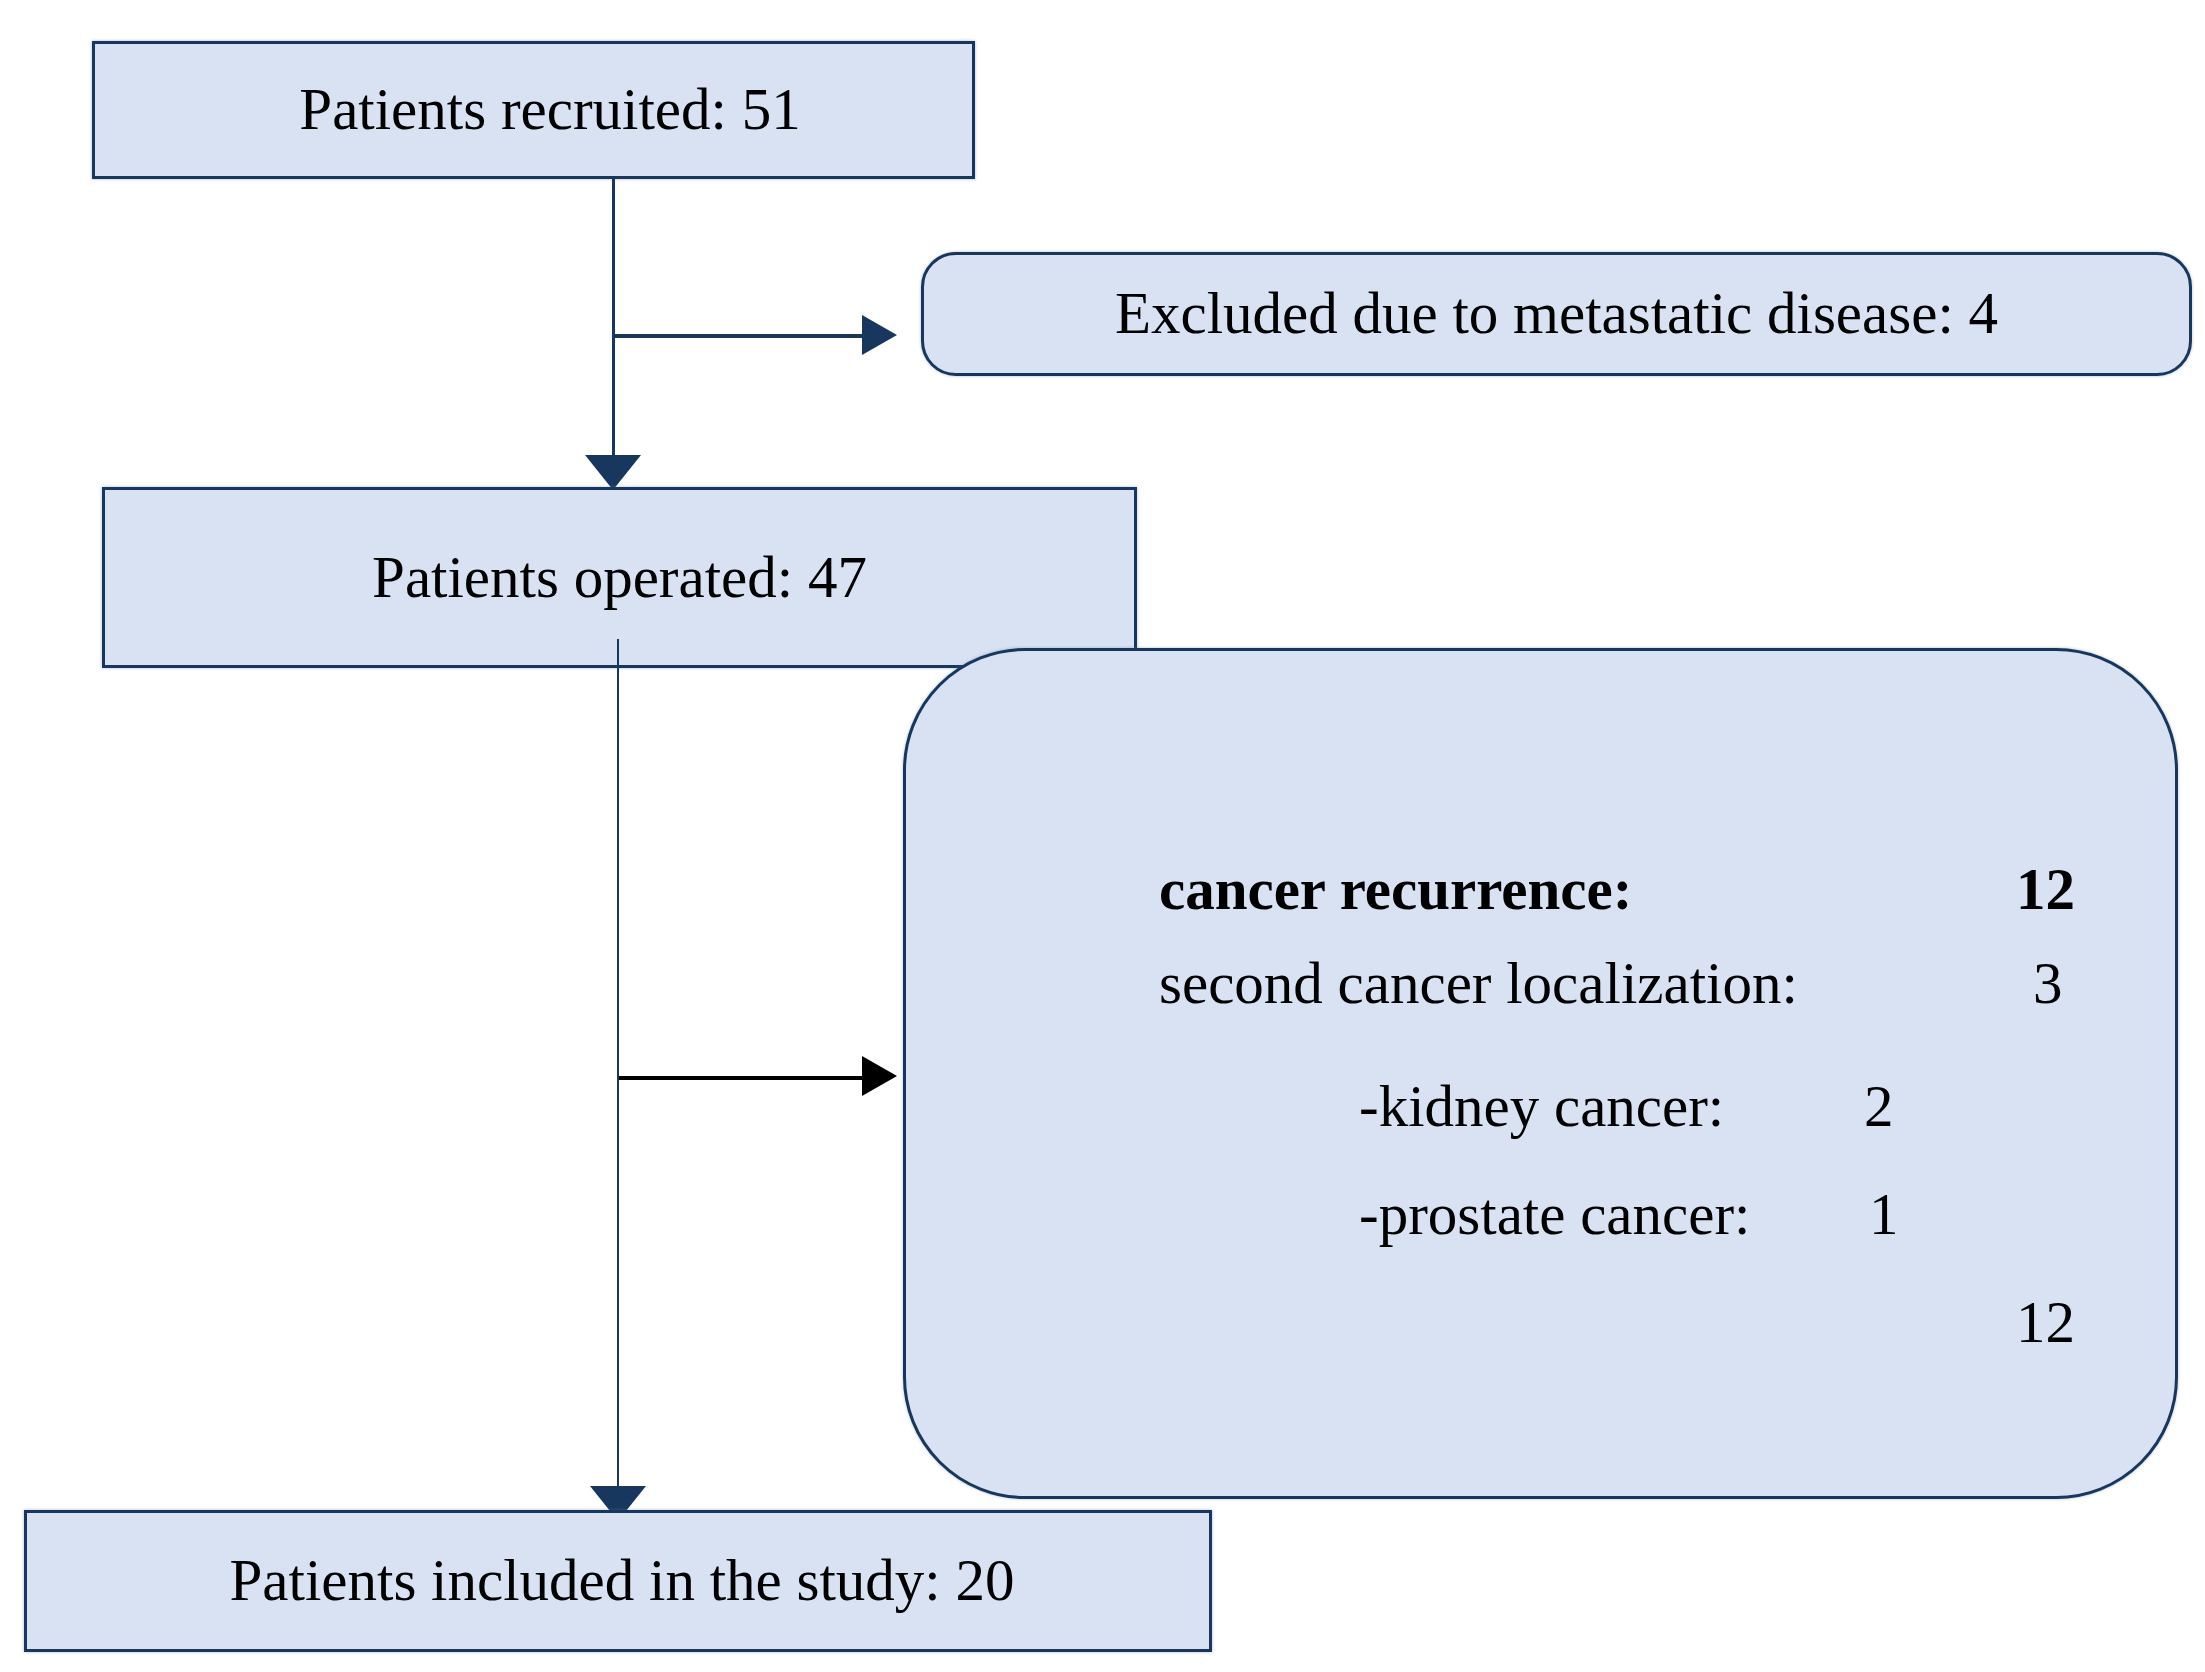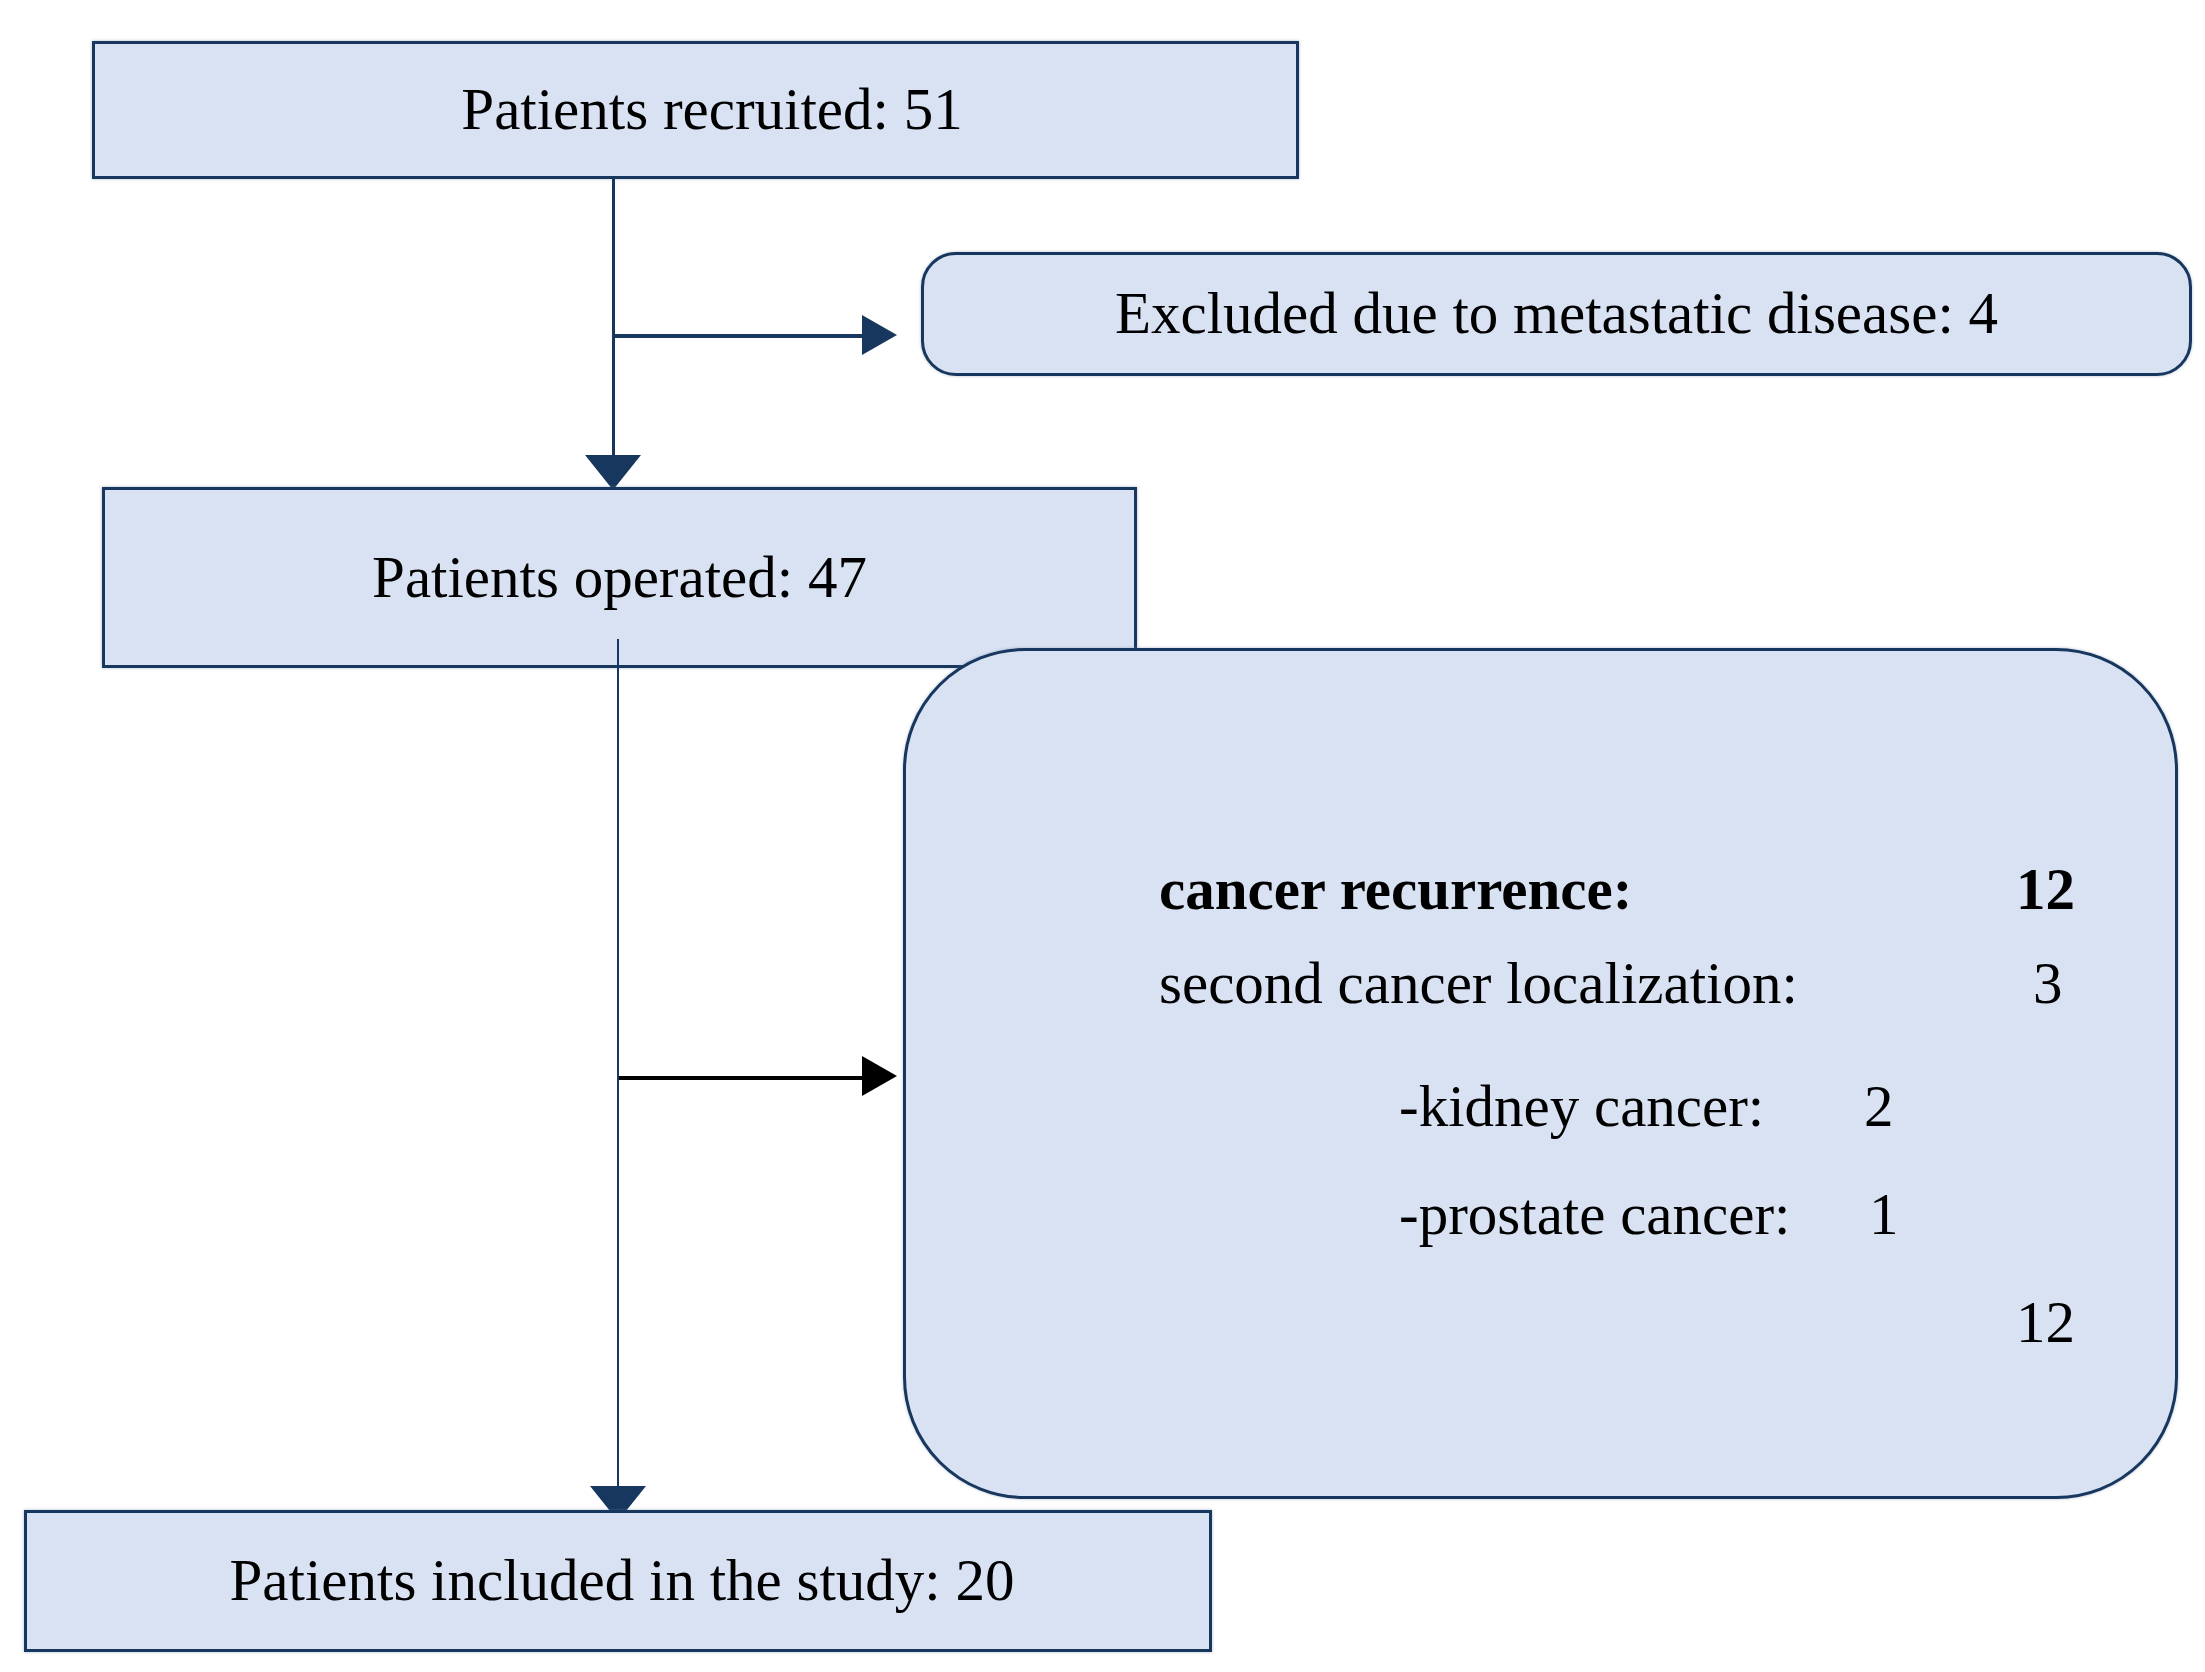--- a/index.html
+++ b/index.html
@@ -38,21 +38,21 @@
   }
   .tri-right.black{border-left-color:#000000;}
   .exc-row{
     position:absolute;left:0;width:100%;height:74px;
     line-height:74px;font-size:59px;white-space:nowrap;
   }
   .exc-label{position:absolute;top:0;}
   .exc-value{position:absolute;top:0;}
 
   
-  #box-recruited{left:92px;top:41px;width:1207px;height:138px;padding-left:33px;}
+  #box-recruited{left:92px;top:41px;width:883px;height:138px;padding-left:33px;}
   #box-operated{left:102px;top:487px;width:1035px;height:181px;}
   #box-excluded-meta{left:898px;top:252px;width:1271px;height:124px;margin-left:23px;}
   #box-exclusions{left:903px;top:648px;width:1275px;height:851px;}
   #box-included{left:24px;top:1510px;width:1188px;height:142px;padding-left:8px;}
 
   #vline-1{left:612px;top:179px;width:3px;height:276px;}
   #arrowhead-down-1{left:585px;top:455px;}
   #hline-1{left:614px;top:334px;width:249px;height:3.7px;}
   #arrowhead-right-1{left:862px;top:315px;}
 
@@ -63,21 +63,21 @@
 
   
   #exc-title{top:88px;}
   #exc-title .exc-label{left:89px;}
   #exc-row-0{top:201px;font-weight:bold;}
   #exc-row-1{top:295px;}
   #exc-row-2{top:418px;}
   #exc-row-3{top:526px;}
   #exc-row-4{top:634px;}
   #exc-row-0 .exc-label,#exc-row-1 .exc-label,#exc-row-4 .exc-label{left:253px;}
-  #exc-row-2 .exc-label,#exc-row-3 .exc-label{left:453px;margin-left:40px;}
+  #exc-row-2 .exc-label,#exc-row-3 .exc-label{left:453px;}
   #exc-row-0 .exc-value{left:1110px;}
   #exc-row-1 .exc-value{left:1127px;}
   #exc-row-2 .exc-value{left:958px;}
   #exc-row-3 .exc-value{left:963px;}
   #exc-row-4 .exc-value{left:1110px;}
 </style>
 </head>
 <body>
 
 <div id="canvas">

